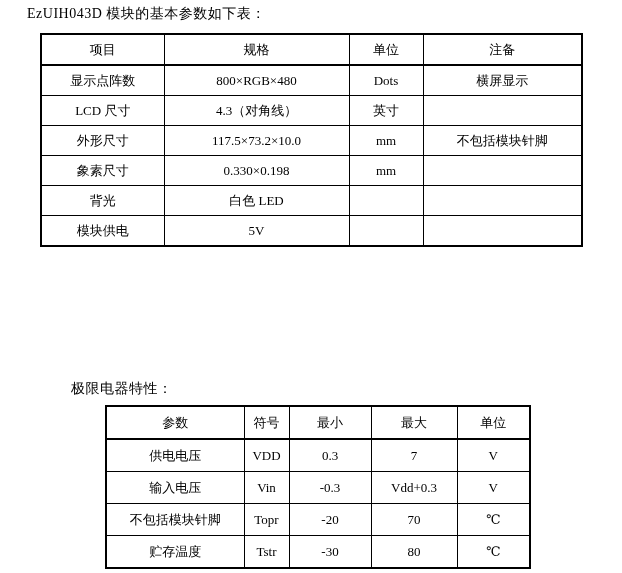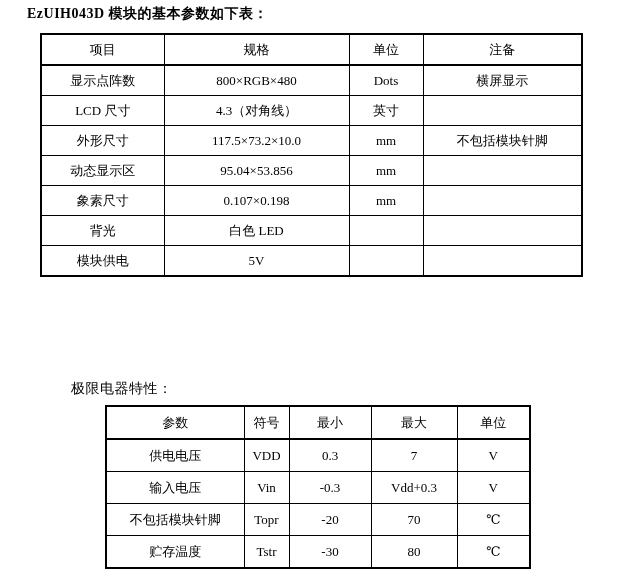--- a/index.html
+++ b/index.html
@@ -16,21 +16,21 @@
     background: #ffffff;
     overflow: hidden;
   }
   .doc-title {
     position: absolute;
     font-size: 14px;
     line-height: 15px;
     white-space: nowrap;
     letter-spacing: 0.5px;
   }
-  #title1 { left: 27px; top: 6px; font-weight: bold; }
+  #title1 { left: 27px; top: 6px; }
   #title2 { left: 27px; top: 381px; margin-left: 44px; }
 
   table {
     position: absolute;
     border-collapse: collapse;
     table-layout: fixed;
     border: 2px solid #000000;
     background: #ffffff;
   }
   th, td {
@@ -93,28 +93,22 @@
         <td>英寸</td>
         <td></td>
       </tr>
       <tr>
         <td>外形尺寸</td>
         <td>117.5×73.2×10.0</td>
         <td>mm</td>
         <td>不包括模块针脚</td>
       </tr>
       <tr>
-        <td>动态显示区</td>
-        <td>95.04×53.856</td>
-        <td>mm</td>
-        <td></td>
-      </tr>
-      <tr>
         <td>象素尺寸</td>
-        <td>0.107×0.198</td>
+        <td>0.330×0.198</td>
         <td>mm</td>
         <td></td>
       </tr>
       <tr>
         <td>背光</td>
         <td>白色 LED</td>
         <td></td>
         <td></td>
       </tr>
       <tr>

